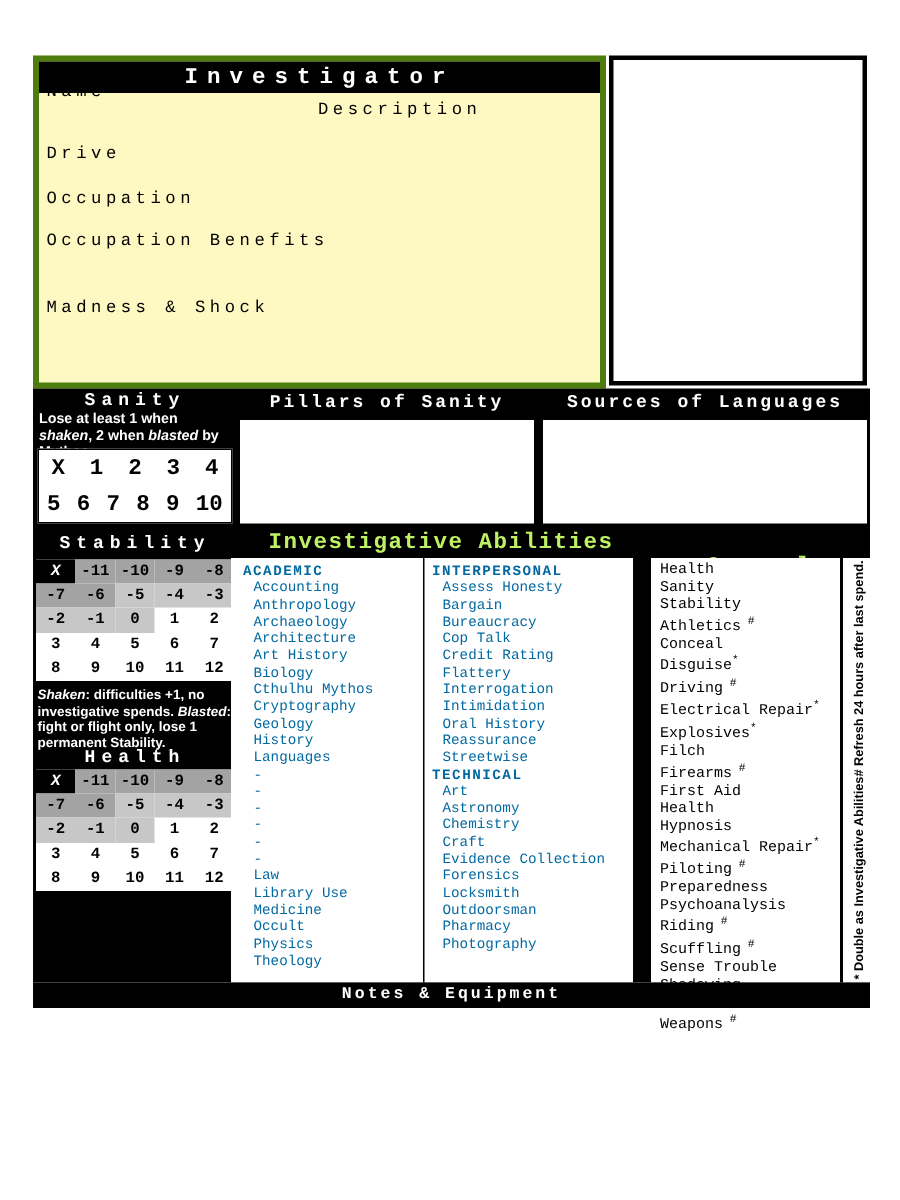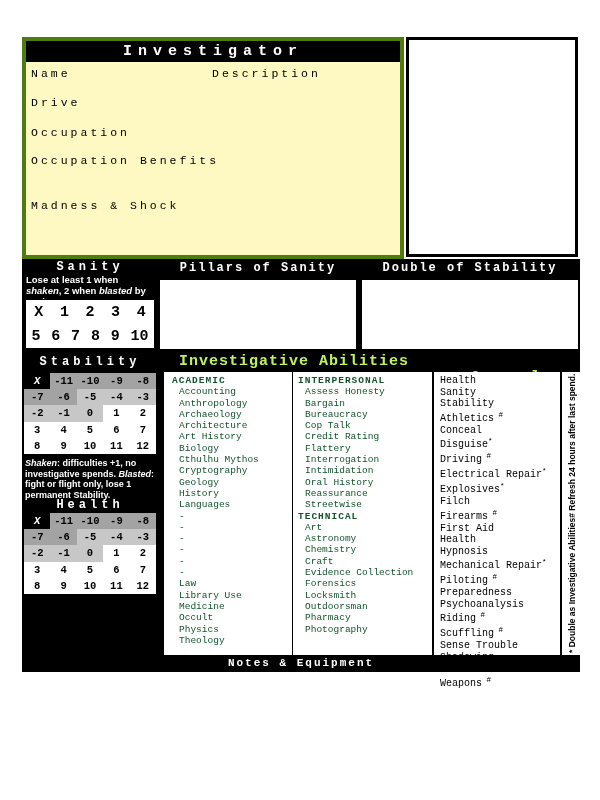--- a/index.html
+++ b/index.html
@@ -6,21 +6,21 @@
   html,body { background:#fff; }
   .sheet { position:relative; width:600px; height:800px; background:var(--paper,#fff);
            font-family:"Liberation Mono", monospace; color:var(--ink,#000); overflow:hidden; }
 
   
   .inv-box { position:absolute; left:22px; top:37px; width:382px; height:222px;
              border:4px solid #4d7c0f; background:#fef9c3; }
   .inv-header { height:21px; background:#000; color:#fff; text-align:center;
                 font-weight:bold; font-size:15px; letter-spacing:6px; line-height:21px; }
   .fld { position:absolute; font-size:11.5px; letter-spacing:3px; white-space:nowrap; }
-  .fld-name { left:5px; top:26px; }
+  .fld-name { left:5px; top:14px; }
   .fld-desc { left:186px; top:26px; }
   .fld-drive { left:5px; top:55px; }
   .fld-occ { left:5px; top:85px; }
   .fld-ben { left:5px; top:113px; }
   .fld-mad { left:5px; top:158px; }
 
   .portrait-box { position:absolute; left:406px; top:37px; width:172px; height:220px;
                   border:3px solid #000; background:#fff; }
 
   
@@ -58,22 +58,22 @@
   .stab-note { top:106px; }
   .health-title { left:0; top:146px; width:136px; font-size:12px; letter-spacing:4px; }
   .health-note { top:248px; }
   .side-note i, .sanity-note i { font-style:italic; }
 
   .abil-header { position:absolute; top:0; height:20px; background:#000; color:#bef264;
                  text-align:center; font-weight:bold; font-size:15px; letter-spacing:1px;
                  line-height:20px; }
   .inv-abil-header { left:136px; width:272px; }
   .gen-abil-header { left:410px; width:148px;margin-top:16px; }
-  .inv-body { position:absolute; left:142px; top:20px; width:268px; height:283px;
-              background:#fff; color:#14532d; }
+  .inv-body { position:absolute; left:132px; top:20px; width:268px; height:283px;
+              background:#fff; color:#0369a1; }
   .abil-col { position:absolute; top:3px; font-size:9.5px; line-height:11.3px; }
   .abil-col-1 { left:8px; width:118px; }
   .abil-col-2 { left:134px; width:130px; }
   .col-divider { position:absolute; left:128px; top:0; width:1px; height:283px; background:#000; }
   .grp-h { font-weight:bold; letter-spacing:1px; }
   .abil { padding-left:7px; white-space:nowrap; }
 
   .gen-body { position:absolute; left:412px; top:20px; width:126px; height:283px;
               background:#fff; color:#000; padding:3px 0 0 6px; font-size:10px; line-height:11.6px; }
   .gen-item { white-space:nowrap; }
@@ -122,21 +122,21 @@
           <span>5</span>
           <span>6</span>
           <span>7</span>
           <span>8</span>
           <span>9</span>
           <span>10</span>
         </div>
       </div>
     <div class="band-title pillars-title">Pillars of Sanity</div>
     <div class="pillars-box"></div>
-    <div class="band-title sources-title">Double of Stability</div>
+    <div class="band-title sources-title">Sources of Languages</div>
     <div class="sources-box"></div>
   </div>
 
   <div class="bottom">
     <div class="band-title stab-title">Stability</div>
     <div class="dmg-grid">
         <div class="gcell x">X</div>
         <div class="gcell dark">-11</div>
         <div class="gcell dark">-10</div>
         <div class="gcell dark">-9</div>

